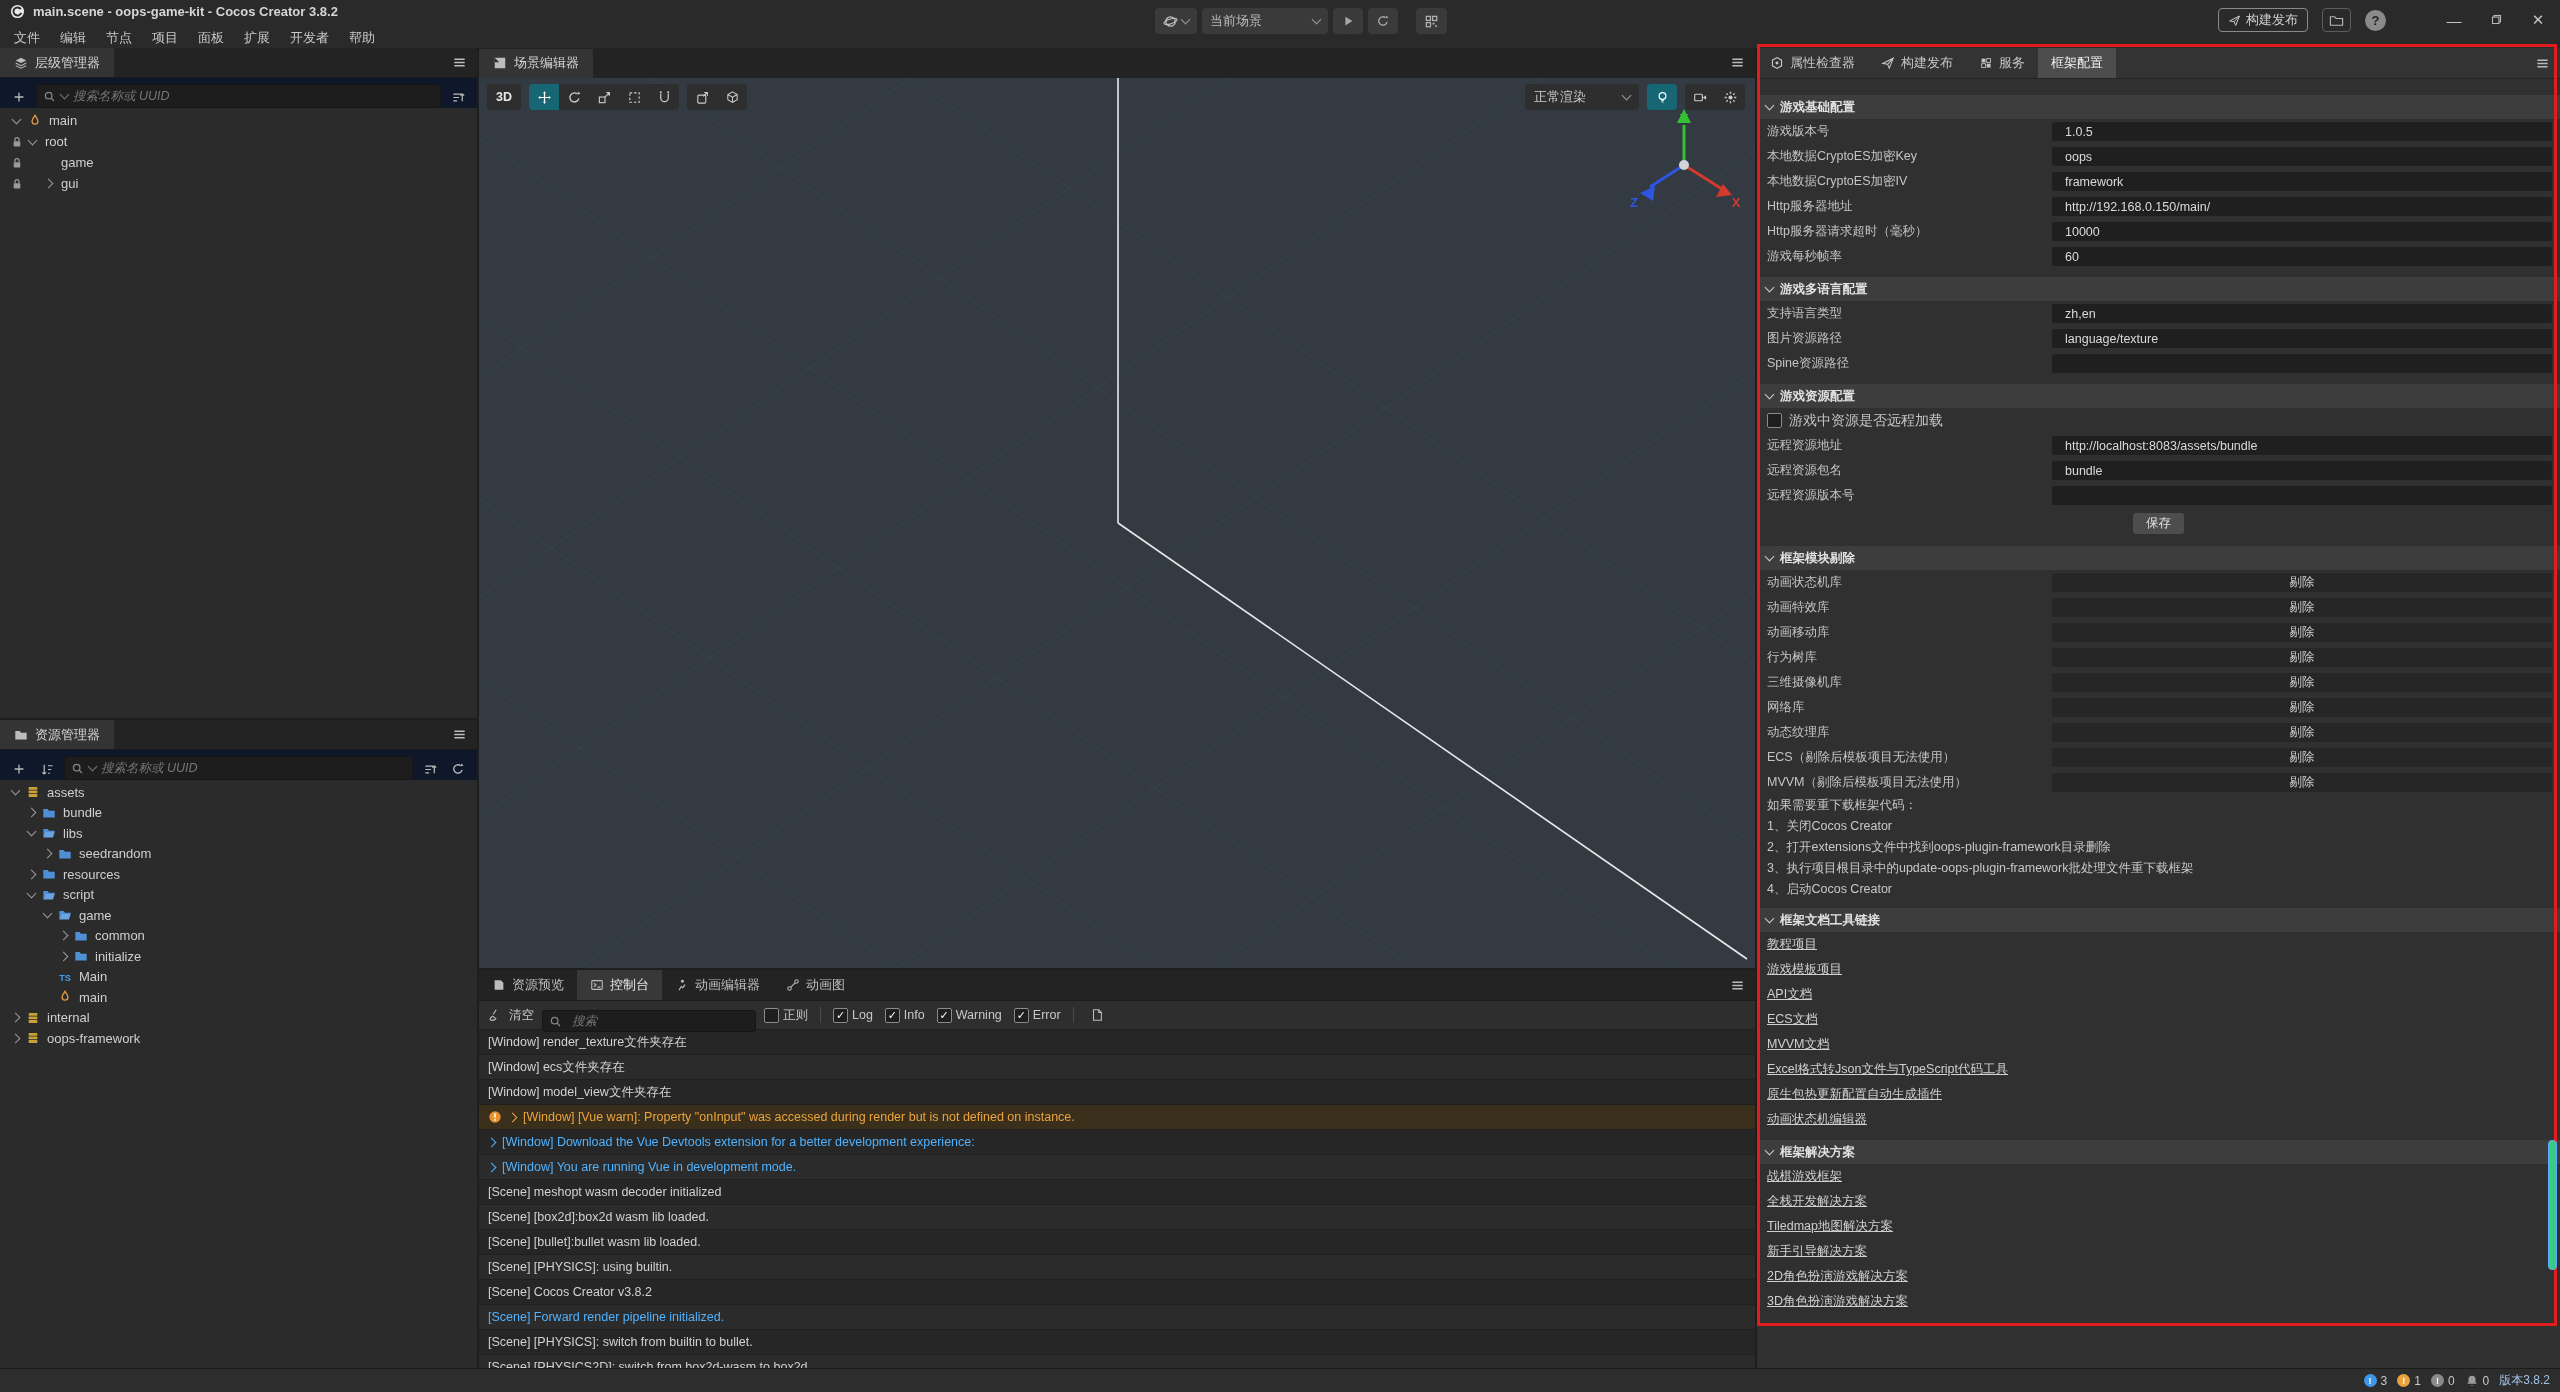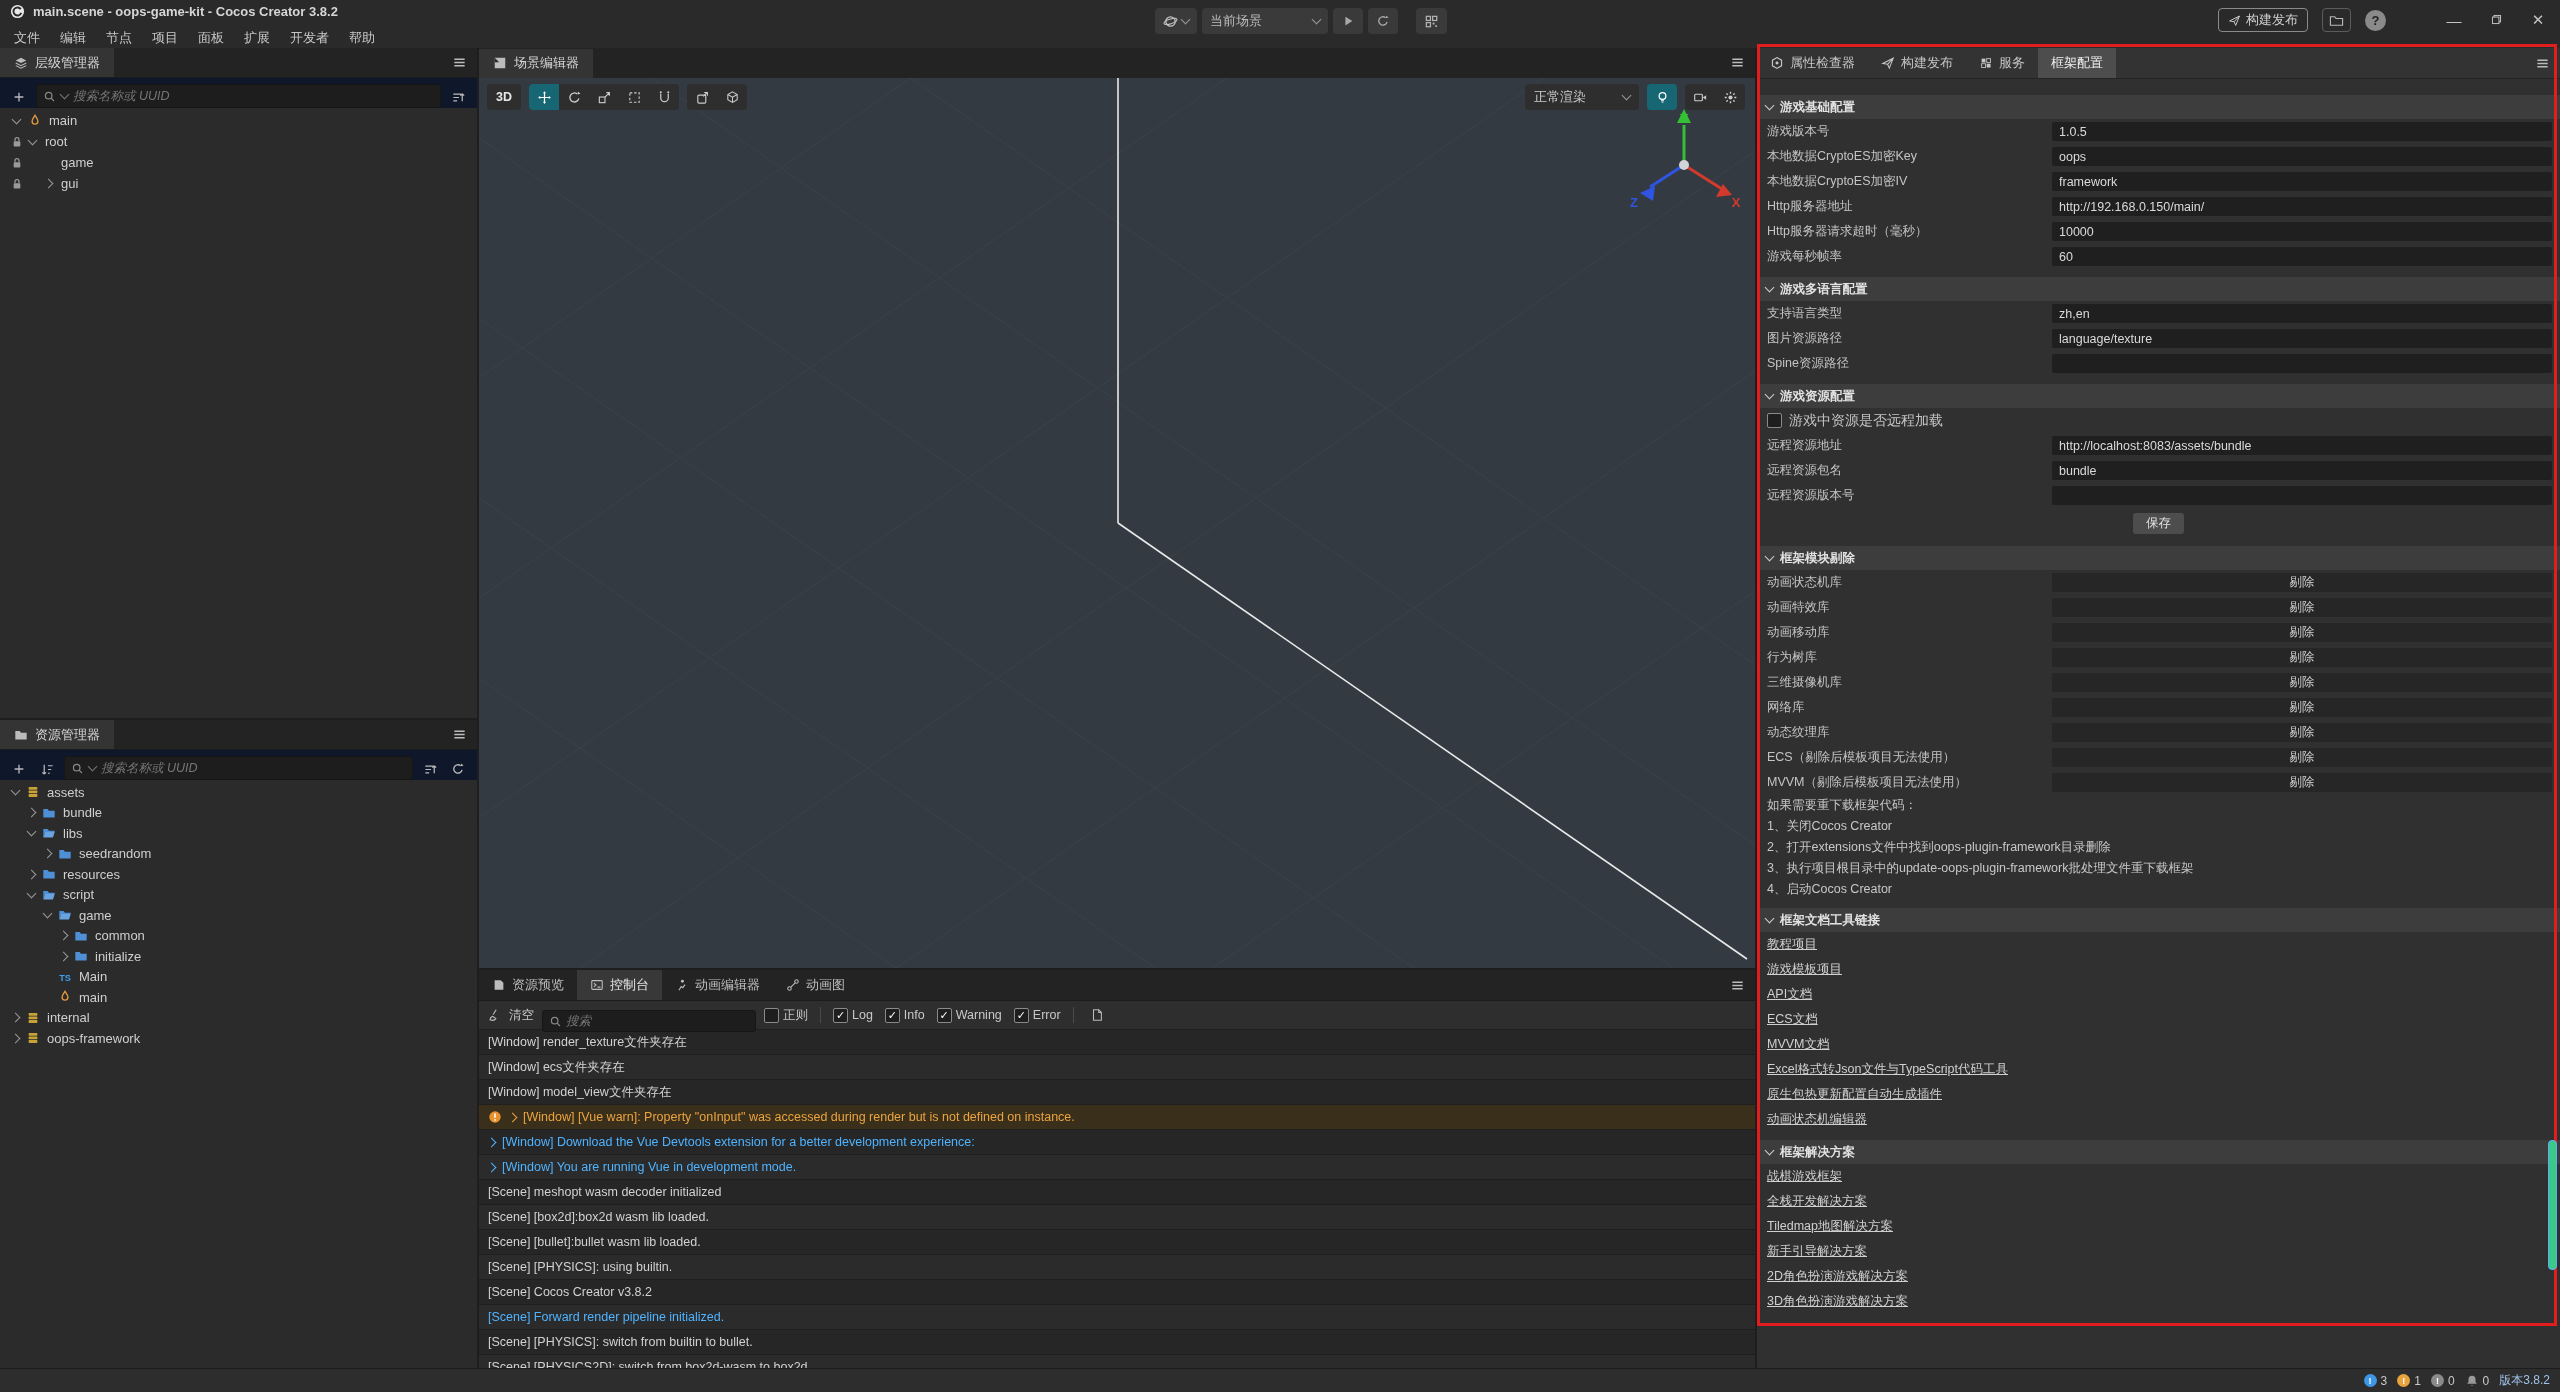--- a/index.html
+++ b/index.html
@@ -56,41 +56,41 @@
   .btn3d{width:34px;height:26px;background:#2e2e2e;border-radius:4px;display:flex;align-items:center;justify-content:center;color:#e8e8e8;font-weight:bold;font-size:12.5px;}
   .vp-right{position:absolute;right:10px;top:6px;display:flex;align-items:center;gap:8px;}
   .vsel{height:26px;background:#2e2e2e;border-radius:4px;display:flex;align-items:center;justify-content:space-between;gap:10px;padding:0 9px;min-width:96px;color:#ccc;}
 
   
   .console{left:479px;top:970px;width:1276px;height:398px;background:#262626;}
   .ctabs{height:30px;background:#232323;display:flex;align-items:center;border-bottom:1px solid #1b1b1b;position:relative;}
   .ctab{height:30px;display:flex;align-items:center;gap:6px;padding:0 13px;color:#bdbdbd;}
   .ctab.active{background:#383838;color:#e8e8e8;}
   .ctoolbar2{height:28px;display:flex;align-items:center;gap:8px;padding:0 8px;background:#2e2e2e;border-bottom:1px solid #1f1f1f;}
-  .csearch{width:200px;height:20px;background:#1d1d1d;border:1px solid #161616;border-radius:3px;display:flex;align-items:center;gap:4px;padding:0 6px;margin-top:12px;}
+  .csearch{width:200px;height:20px;background:#1d1d1d;border:1px solid #161616;border-radius:3px;display:flex;align-items:center;gap:10px;padding:0 6px;margin-top:12px;}
   .chk{width:13px;height:13px;border:1px solid #8a8a8a;border-radius:2px;background:#1e1e1e;display:inline-flex;align-items:center;justify-content:center;font-size:11px;color:#fff;}
   .chklbl{color:#c8c8c8;font-size:12.5px;margin-left:4px;}
   .vsep{width:1px;height:16px;background:#4a4a4a;margin:0 4px;}
   .logs{overflow:hidden;}
   .log-row{height:24px;display:flex;align-items:center;gap:7px;padding-left:9px;font-size:12.5px;color:#d2d2d2;background:#262626;border-bottom:1px solid #1f1f1f;}
   .log-row.odd{background:#2b2b2b;}
   .log-row.warn{background:#3a2f1b;color:#eba43f;}
   .log-row.info{color:#4fb3ff;}
   .log-chev{width:6px;height:6px;border-right:1.5px solid currentColor;border-bottom:1.5px solid currentColor;transform:rotate(-45deg);flex:0 0 auto;}
 
   
   .inspector{left:1757px;top:48px;width:803px;height:1320px;background:#303030;}
   .itabs{height:30px;background:#333333;display:flex;align-items:center;position:relative;border-bottom:1px solid #242424;}
   .itab{height:30px;display:flex;align-items:center;gap:6px;padding:0 13px;color:#c6c6c6;}
   .itab.active{background:#4d4d4d;color:#f0f0f0;}
   .isec-head{height:24px;background:#3d3d3d;display:flex;align-items:center;gap:7px;padding-left:9px;color:#e2e2e2;font-weight:bold;font-size:12.5px;margin-top:8px;}
   .isec-head:first-child{margin-top:16px;}
   .irow{height:25px;display:flex;align-items:center;}
   .ilabel{width:285px;padding-left:10px;color:#c4c4c4;font-size:12.5px;flex:0 0 auto;}
-  .ifield{flex:1;height:19px;background:#1f1f1f;border-radius:2px;margin-right:8px;display:flex;align-items:center;padding-left:7px;color:#dadada;font-size:12.5px;}
+  .ifield{flex:1;height:19px;background:#1f1f1f;border-radius:2px;margin-right:8px;display:flex;align-items:center;padding-left:13px;color:#dadada;font-size:12.5px;}
   .modbar{flex:1;height:19px;background:#262626;border-radius:2px;margin-right:8px;display:flex;align-items:center;justify-content:center;color:#cfcfcf;font-size:12.5px;}
   .inote{height:21px;display:flex;align-items:center;padding-left:10px;color:#c8c8c8;font-size:12.5px;}
   .ilink{height:25px;display:flex;align-items:center;padding-left:10px;}
   .ilink span{color:#d0d0d0;font-size:12.5px;text-decoration:underline;}
   .saverow{height:30px;display:flex;align-items:center;justify-content:center;}
   .savebtn{height:21px;padding:0 13px;background:#4d4d4d;border-radius:3px;color:#e0e0e0;font-size:12.5px;display:flex;align-items:center;}
   .ckrow{height:25px;display:flex;align-items:center;padding-left:10px;gap:7px;}
 
   .redbox{left:1757px;top:44px;width:800px;height:1282px;border:3px solid #e11d1d;box-sizing:border-box;pointer-events:none;z-index:50;}
   .scrollthumb{left:2548px;top:1140px;width:7px;height:128px;border-radius:4px;background:#3cc985;border:1px solid #57b0ff;z-index:60;}

